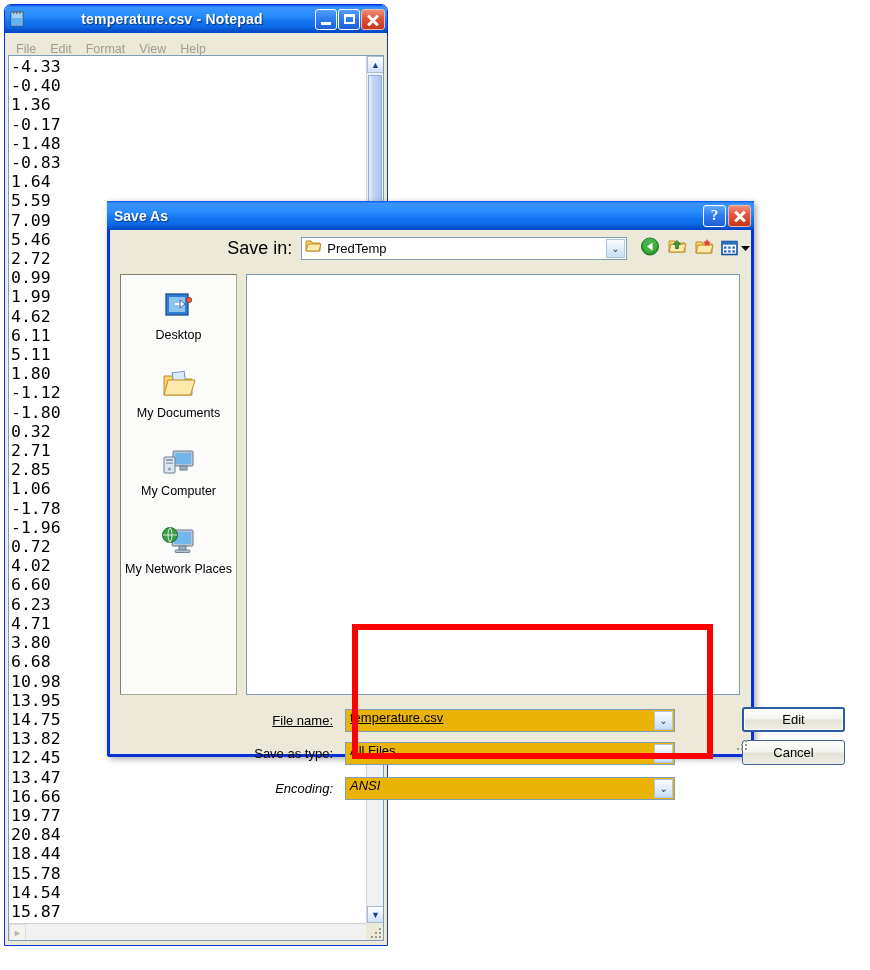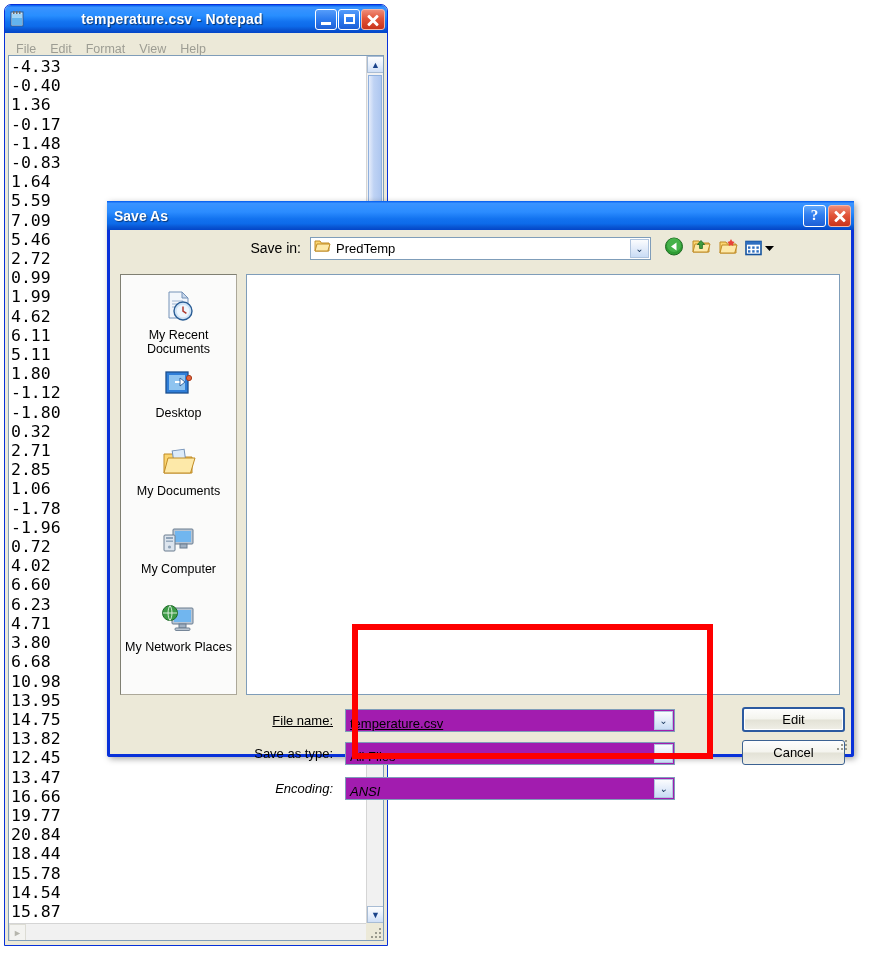--- a/index.html
+++ b/index.html
@@ -145,21 +145,21 @@
   .grip-dots {
     position: absolute; right: 2px; bottom: 2px; width: 12px; height: 12px;
   }
   .grip-dots i {
     position: absolute; width: 2px; height: 2px; background: #9a9a8e;
   }
 
   
   #dialog {
     position: absolute; left: 107px; top: 201px;
-    width: 747px; height: 556px;
+    width: 647px; height: 556px;
     background: #ece9d8;
     border: 3px solid #0831d9;
     border-top: none;
     border-radius: 0 0 3px 3px;
     box-sizing: border-box;
     box-shadow: 2px 2px 6px rgba(0,0,0,0.35);
   }
   #dlg-titlebar {
     position: relative;
     height: 29px;
@@ -190,21 +190,21 @@
     border-color: #f4b8aa;
   }
 
   
   #savein-row {
     position: absolute; left: 0; top: 29px; right: 0; height: 36px;
     display: flex; align-items: center;
   }
   #savein-label {
     width: 200px; text-align: right; padding-right: 9px;
-    font-size: 14px; color: #000;
+    font-size: 18px; color: #000;
     box-sizing: border-box;
   }
   #savein-combo {
     width: 341px; height: 23px;
     background: #fff; border: 1px solid #7f9db9;
     box-sizing: border-box;
     display: flex; align-items: center;
     padding-left: 3px;
     position: relative;
   }
@@ -259,23 +259,23 @@
   .form-row {
     position: absolute; left: 0; right: 0; height: 23px;
     display: flex; align-items: center;
   }
   .form-label {
     width: 235px; text-align: right; padding-right: 12px;
     font-size: 13px; color: #000; box-sizing: border-box;
   }
   .form-combo {
     width: 330px; height: 23px;
-    background: #a21caf; border: 1px solid #7f9db9;
-    box-sizing: border-box;
-    display: flex; align-items: flex-end;
+    background: #eab308; border: 1px solid #7f9db9;
+    box-sizing: border-box;
+    display: flex; align-items: flex-start;
     padding-left: 4px; position: relative;
     font-size: 13px; color: #000;
   }
   #row-filename { top: 508px; text-decoration: underline; }
   #row-filetype { top: 541px; }
   #row-encoding { top: 576px; font-style: italic; }
 
   .push-btn {
     position: absolute;
     width: 103px; height: 25px;
@@ -482,35 +482,20 @@
           </svg>
           <svg width="11" height="8" viewBox="0 0 11 8" style="margin-left:2px">
             <path d="M1 2h9L5.5 7z" fill="#000"></path>
           </svg>
         </span>
       </div>
     </div>
 
     <div id="places">
 
-      <div class="place">
-        <span class="ic">
-          <svg width="36" height="34" viewBox="0 0 36 34">
-            <path d="M8 3h13l6 6v20H8z" fill="#f2f6fb" stroke="#7492b8"></path>
-            <path d="M21 3l6 6h-6z" fill="#c9d9ec" stroke="#7492b8"></path>
-            <g stroke="#9fb6d2">
-                <path d="M11 12h11M11 15h11M11 18h8"></path>
-              </g>
-            <circle cx="22" cy="22" r="9" fill="#cfe3f6" stroke="#2a5d95" stroke-width="1.4"></circle>
-            <circle cx="22" cy="22" r="6.3" fill="#eef6fd"></circle>
-            <path d="M22 17.5V22l3.4 2.4" stroke="#b03a2e" stroke-width="1.5" fill="none"></path>
-          </svg>
-        </span>
-        <span class="lbl">My Recent Documents</span>
-      </div>
 
       <div class="place">
         <span class="ic">
           <svg width="34" height="32" viewBox="0 0 34 32">
             <rect x="4" y="4" width="22" height="21" fill="#2f7ed8" stroke="#1b4f8f" stroke-width="1.3"></rect>
             <rect x="7" y="7" width="16" height="15" fill="#8fc4f0"></rect>
             <path d="M13 14h8" stroke="#fff" stroke-width="2"></path>
             <path d="M18 10l5 4-5 4z" fill="#fff" stroke="#1b4f8f" stroke-width=".8"></path>
             <circle cx="27" cy="10" r="2.6" fill="#e8643a" stroke="#a33a1c"></circle>
           </svg>

